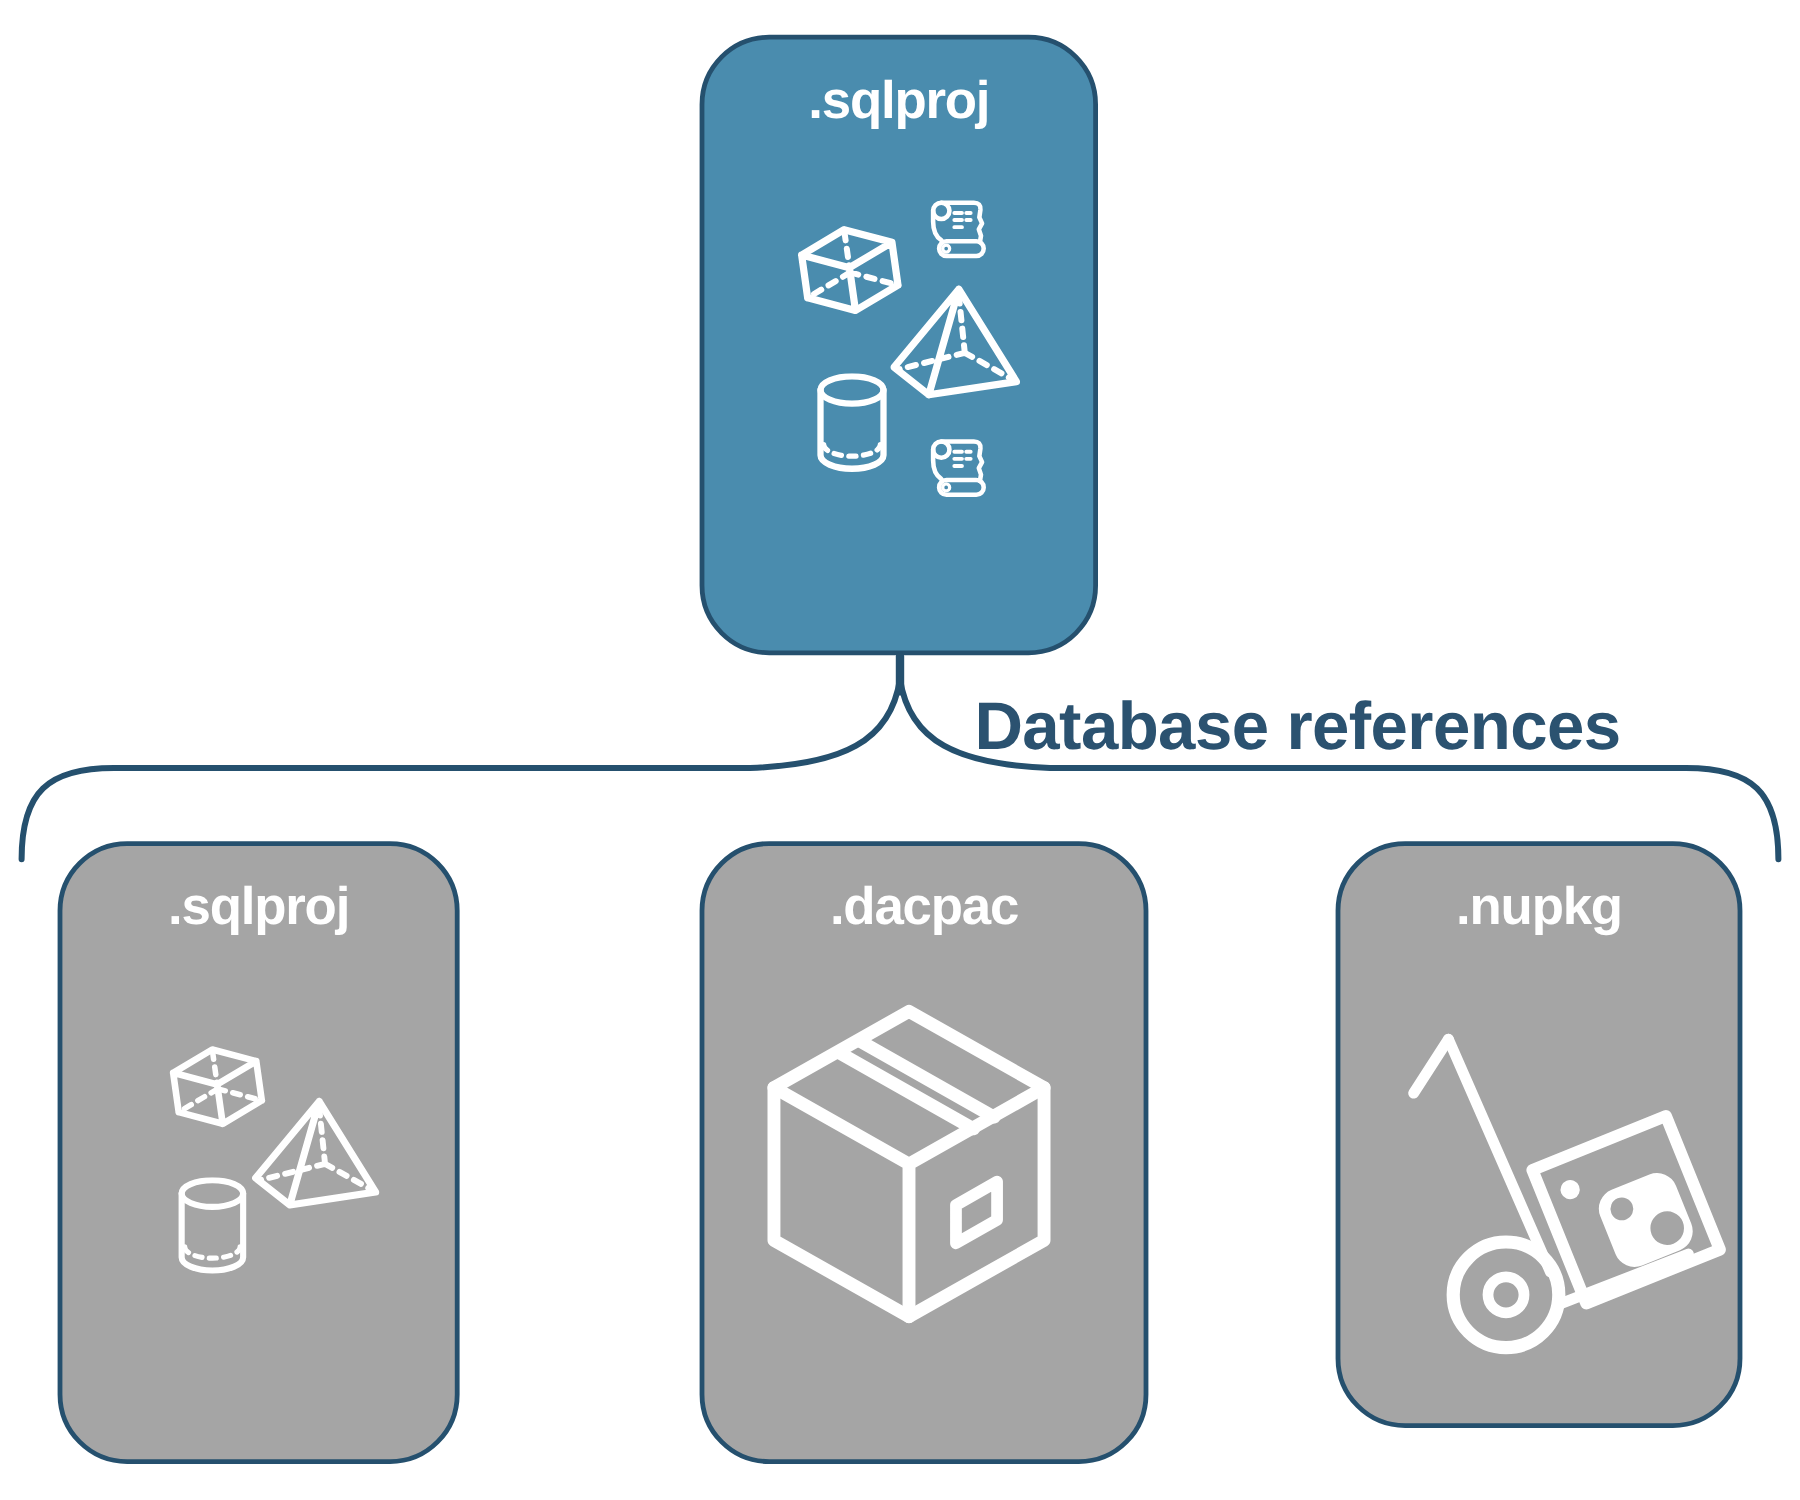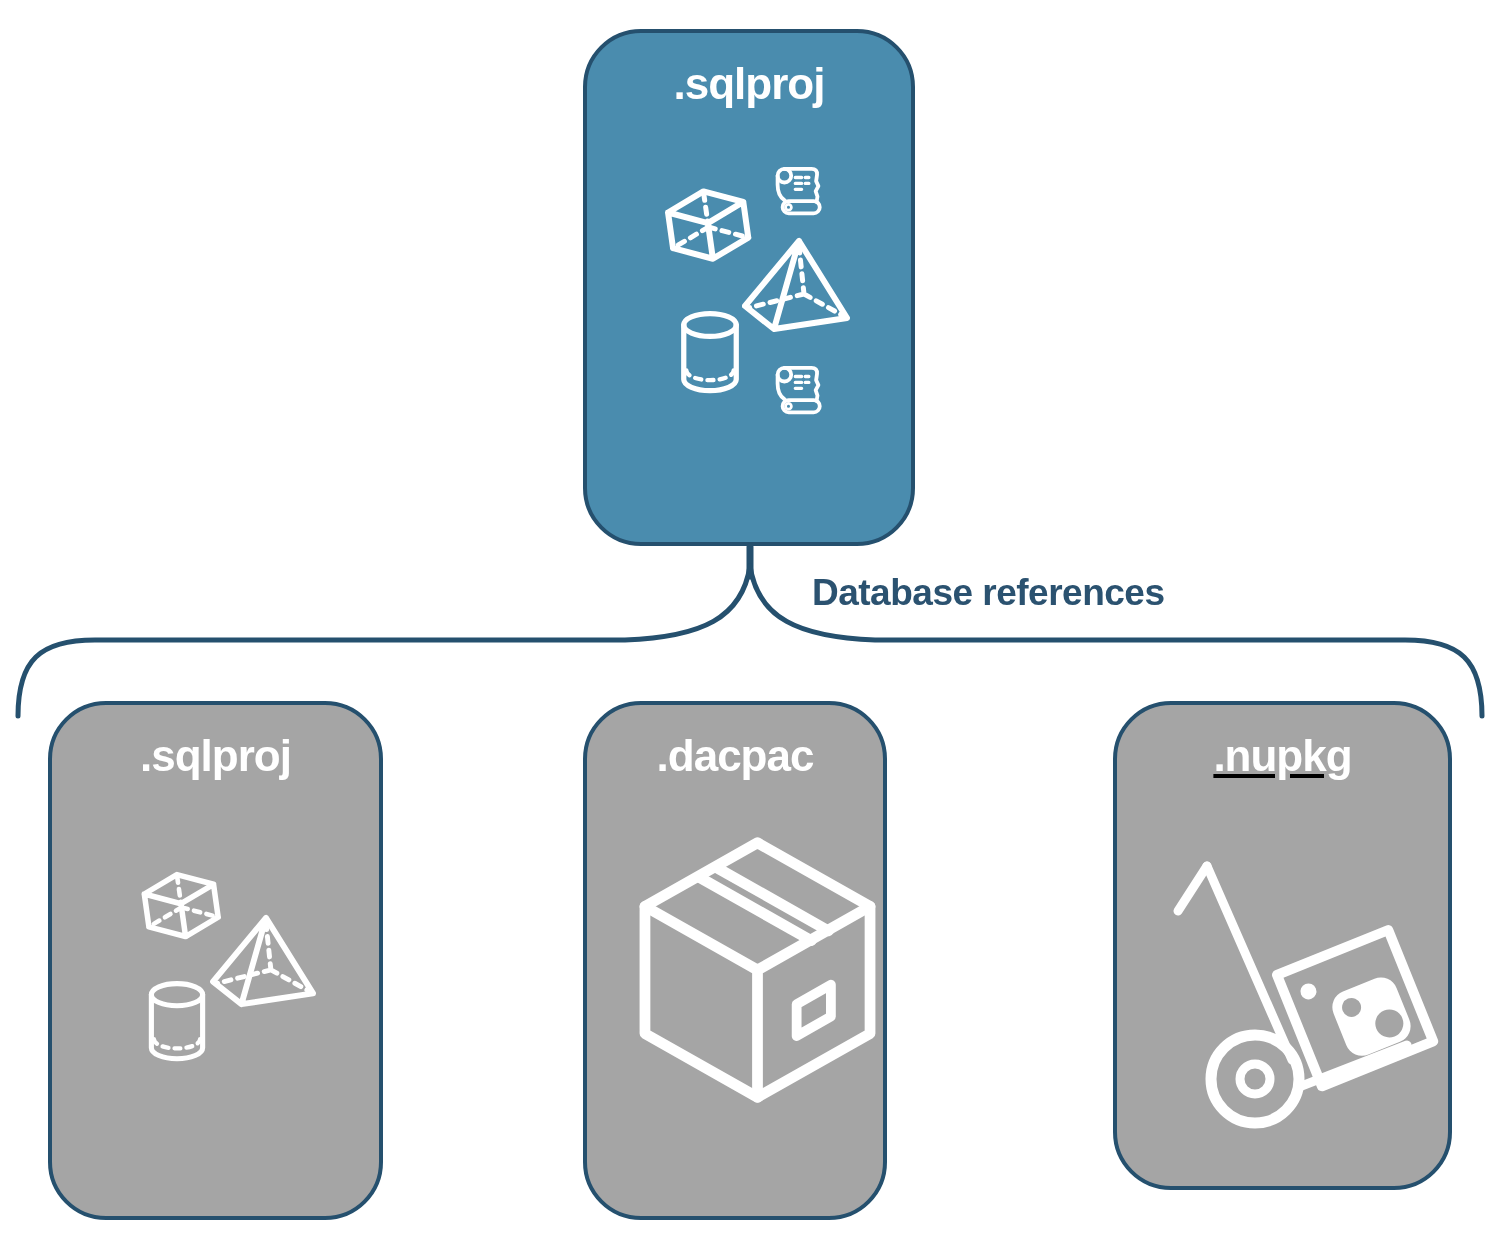--- a/index.html
+++ b/index.html
@@ -58,21 +58,21 @@
     fill: none;
     stroke: var(--connector);
     stroke-width: 5;
     stroke-linecap: round;
   }
   .brace-stub { stroke-width: 7; }
   .connector-label {
     position: absolute;
     left: 812px;
     top: 572px;
-    font-size: 37px;
+    font-size: 56px;
     font-weight: 700;
     letter-spacing: -0.5px;
     color: var(--connector-label-color);
     white-space: nowrap;
   }
 </style>
 </head>
 <body>
 
 <div class="canvas">
@@ -155,34 +155,34 @@
 
     <div class="icon" style="left:90px; top:276px; width:70px; height:82px;">
       <svg viewBox="0 0 74 96">
         <path class="outline dashedline" stroke-width="5" d="M10 68 a 27 11 0 0 0 54 0"></path>
         <ellipse class="outline" stroke-width="6" cx="37" cy="16" rx="30" ry="13"></ellipse>
         <path class="outline" stroke-width="6" d="M7 16 V78 M67 16 V78 M7 78 A 30 13 0 0 0 67 78"></path>
       </svg>
     </div>
   </div>
 
-  <div class="box child" style="left:583px; top:701px; width:304px; height:519px;">
+  <div class="box child" style="left:583px; top:701px; width:374px; height:519px;">
     <div class="box-title">.dacpac</div>
 
     <div class="icon" style="left:48px; top:128px; width:245px; height:274px;">
       <svg viewBox="0 0 100 112">
         <path class="outline" stroke-width="4.4" d="M50 4 L96 30 L96 82 L50 108 L4 82 L4 30 Z"></path>
         <path class="outline" stroke-width="4.4" d="M4 30 L50 56 L96 30 M50 56 V108"></path>
         <path class="outline" stroke-width="4.4" d="M33 14 L79 40 M26 18 L72 44"></path>
         <path class="outline" stroke-width="4" d="M66 70 L80 62 L80 75 L66 83 Z"></path>
       </svg>
     </div>
   </div>
 
-  <div class="box child" style="left:1113px; top:701px; width:339px; height:489px;text-decoration:underline;">
+  <div class="box child" style="left:1113px; top:701px; width:339px; height:489px;">
     <div class="box-title">.nupkg</div>
 
     <div class="icon" style="left:40px; top:140px; width:300px; height:310px;">
       <svg viewBox="0 0 300 310">
 
         <line class="outline" stroke-width="9" x1="21" y1="66" x2="50" y2="21"></line>
         <line class="outline" stroke-width="9" x1="50" y1="21" x2="135" y2="215"></line>
 
         <line class="outline" stroke-width="9" x1="142" y1="242" x2="250" y2="200"></line>
 

